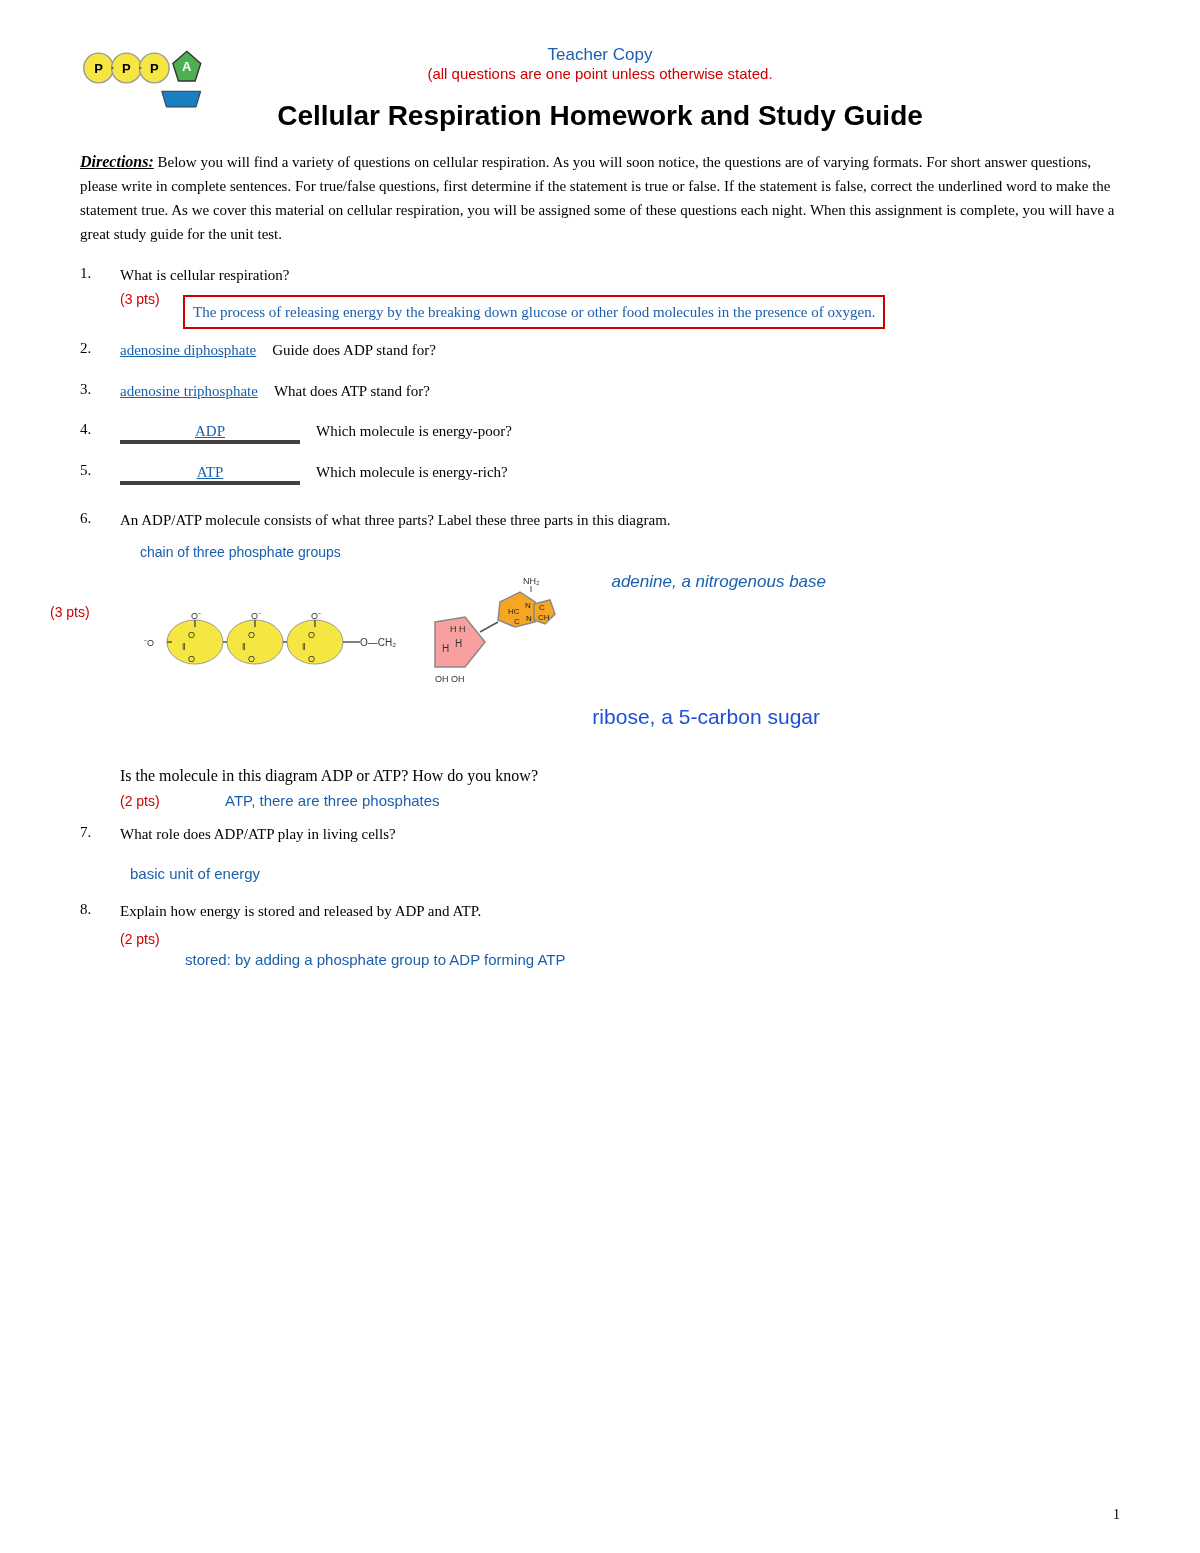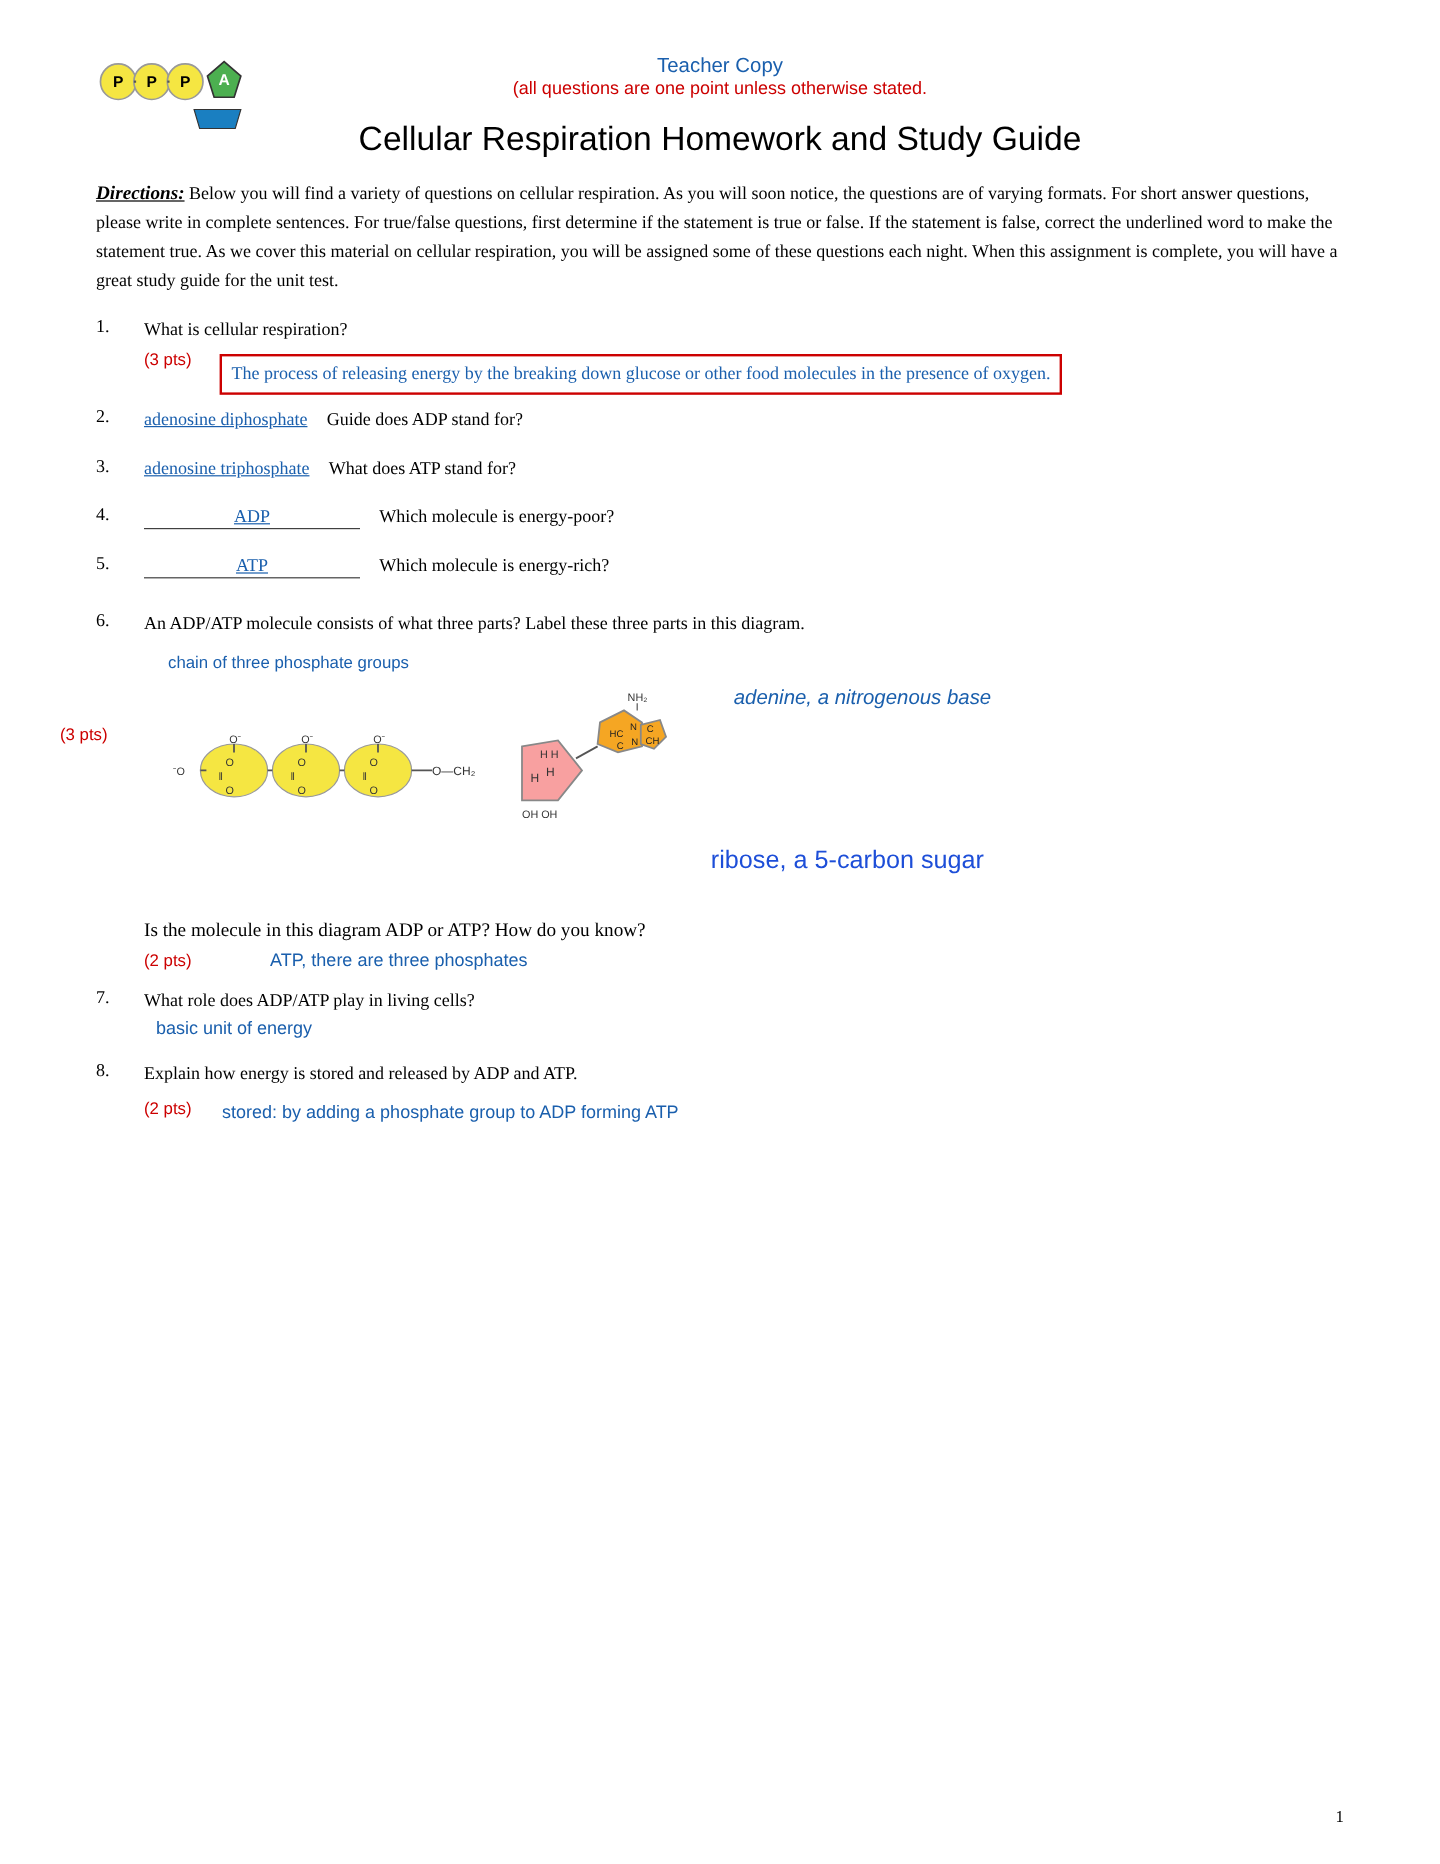--- a/index.html
+++ b/index.html
@@ -39,21 +39,21 @@
       font-family: Arial, sans-serif;
     }
     .all-questions {
       color: #cc0000;
       font-size: 15px;
       font-family: Arial, sans-serif;
     }
     .main-title {
       text-align: center;
       font-size: 28px;
-      font-weight: normal;
+      font-weight: bold;
       font-family: Arial, sans-serif;
       margin: 18px 0 18px 0;
     }
     .directions-block {
       margin-bottom: 18px;
       line-height: 1.5;
     }
     .directions-label {
       font-weight: bold;
       text-decoration: underline;
@@ -95,30 +95,30 @@
       display: inline-block;
     }
     .answer-inline {
       color: #1a5fad;
       text-decoration: underline;
       font-size: 15px;
     }
     .answer-blank {
       display: inline-block;
       min-width: 160px;
-      border-bottom: 1px solid #404040;
+      border-bottom: 4px solid #404040;
       vertical-align: bottom;
       text-align: center;
       color: #1a5fad;
       text-decoration: underline;
     }
     .answer-text {
       color: #1a5fad;
       font-size: 15px;
-      margin-top: 4px;
+      margin-top: 20px;
       font-family: Arial, sans-serif;
     }
     .atp-question {
       font-size: 16px;
       margin-top: 12px;
       line-height: 1.5;
     }
     .atp-answer {
       color: #1a5fad;
       font-family: Arial, sans-serif;

